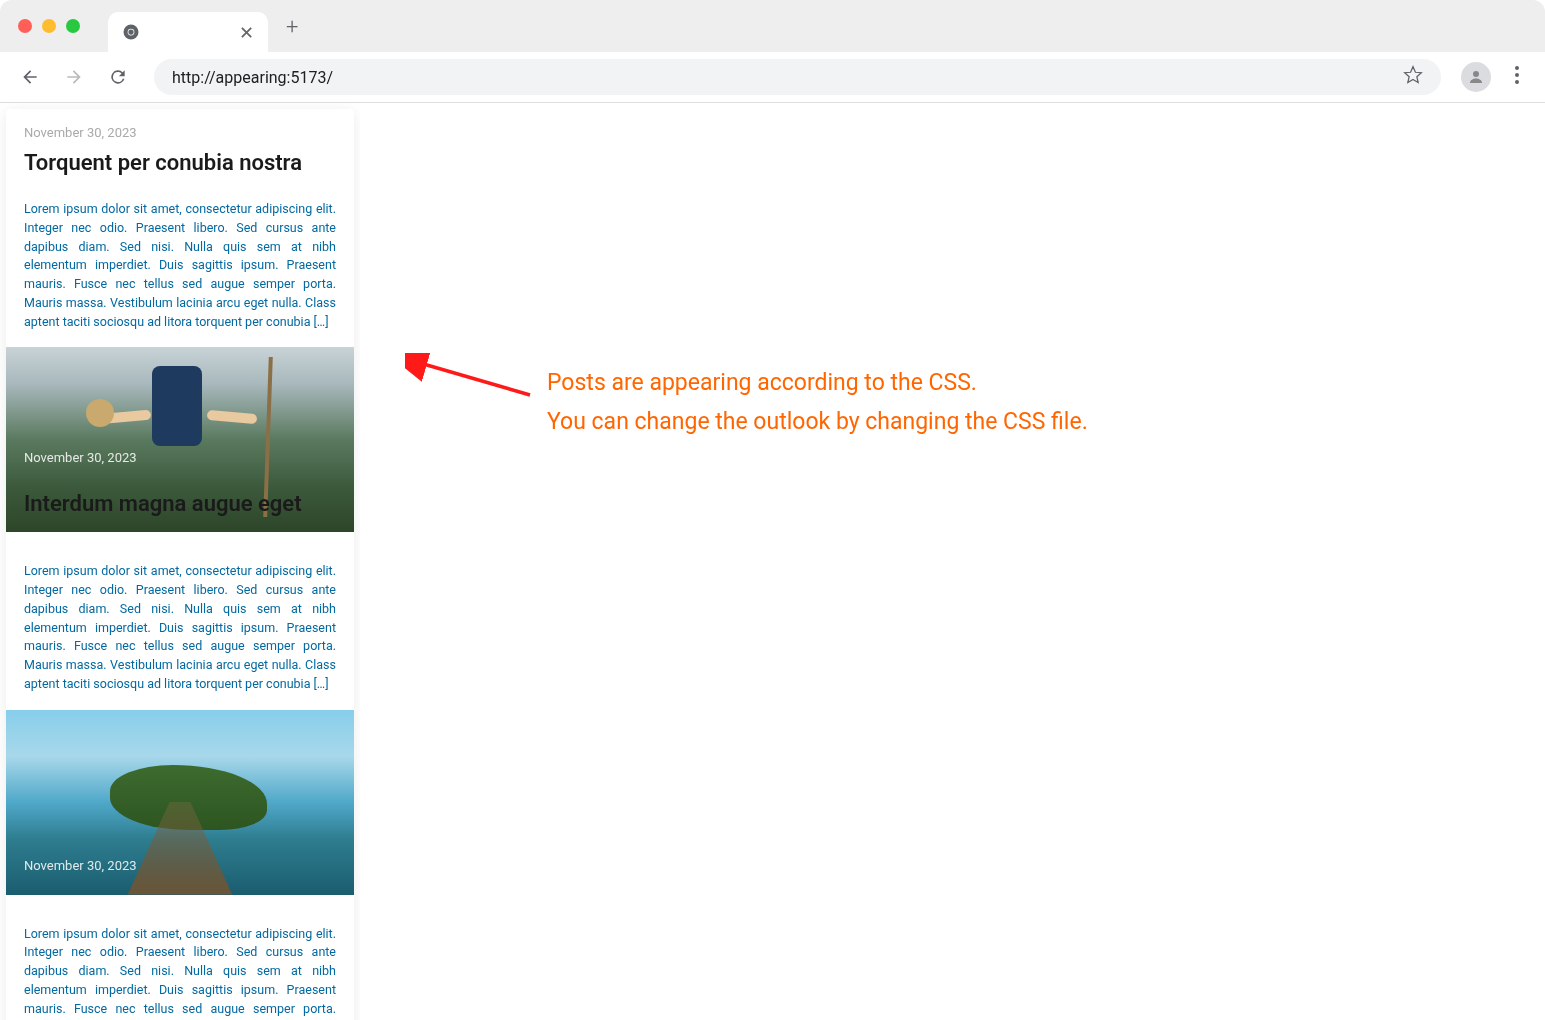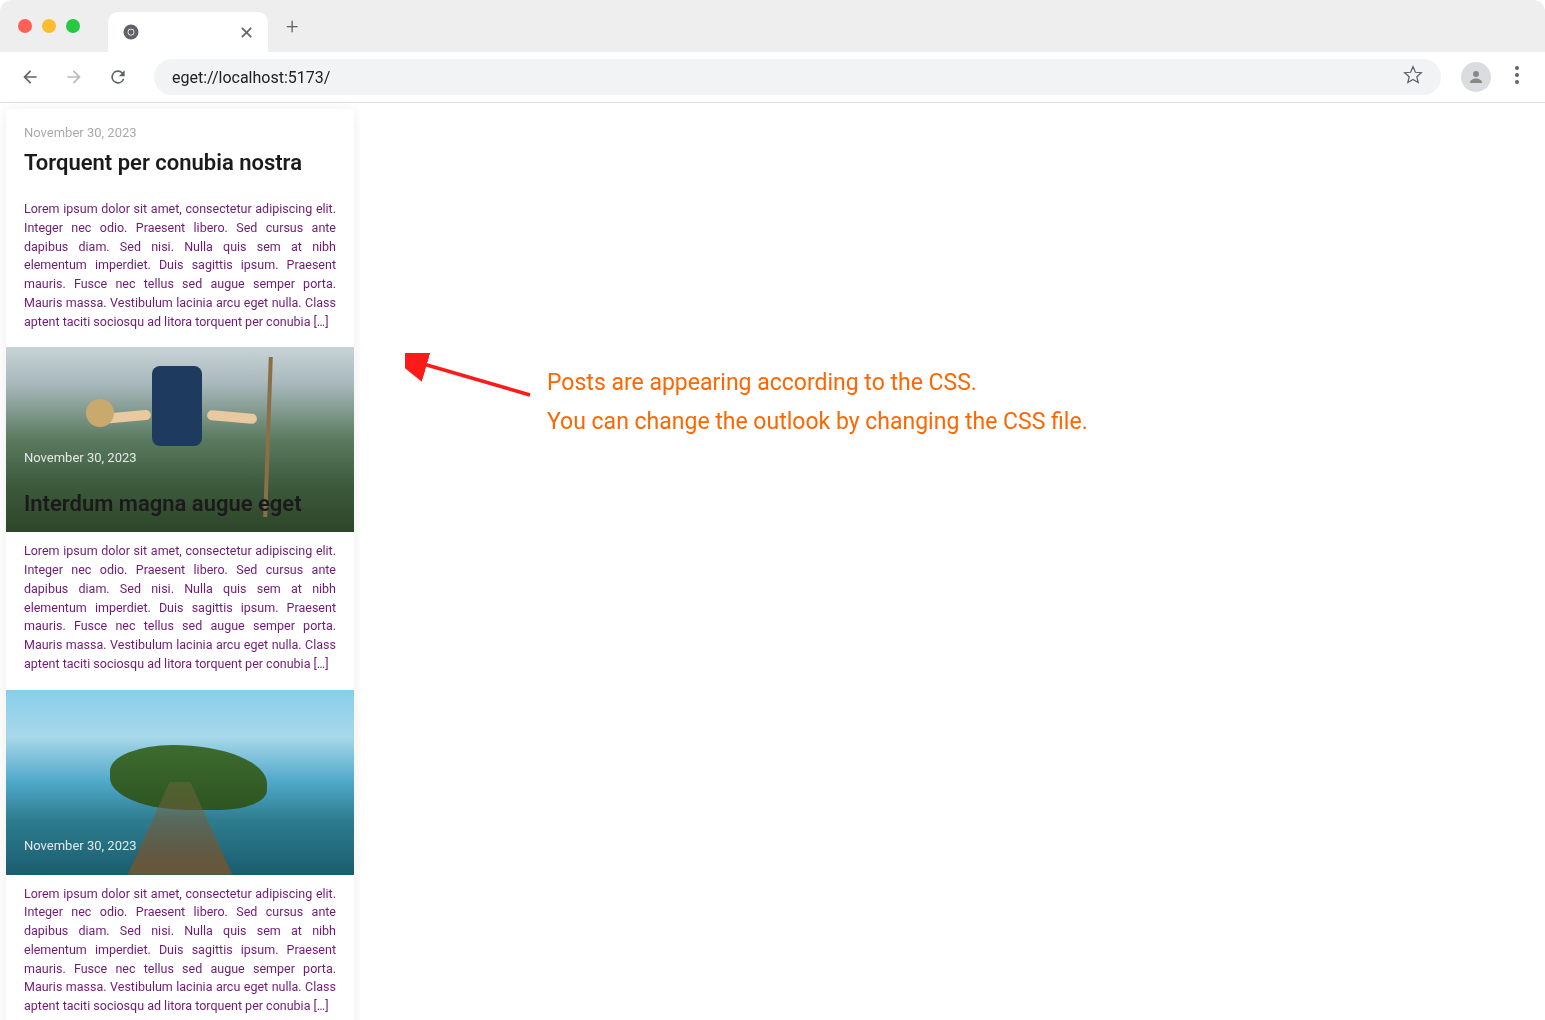--- a/index.html
+++ b/index.html
@@ -138,24 +138,25 @@
       font-size: 13px;
       margin-bottom: 10px;
     }
     .post-title {
       font-size: 22px;
       font-weight: 600;
       color: #1a1a1a;
       margin-bottom: 25px;
     }
     .post-excerpt {
-      color: #701a75;
+      color: #0369a1;
       font-size: 12.5px;
       line-height: 1.5;
       text-align: justify;
+      margin-top: 20px;
     }
     .post-image {
       width: 100%;
       height: 185px;
       position: relative;
       overflow: hidden;
     }
     .img-hiker {
       background: linear-gradient(180deg, #c8d3d6 0%, #a8b8bc 20%, #5a7a5f 50%, #3d5a3d 75%, #2d4528 100%);
       position: relative;
@@ -300,21 +301,21 @@
       <svg width="20" height="20" viewBox="0 0 24 24">
           <path d="M4 11h12.2l-5.6-5.6L12 4l8 8-8 8-1.4-1.4L16.2 13H4z" fill="#bbb"></path>
         </svg>
     </div>
     <div class="nav-btn">
       <svg width="20" height="20" viewBox="0 0 24 24">
           <path d="M17.65 6.35A8 8 0 1 0 19.73 14h-2.08A6 6 0 1 1 12 6c1.66 0 3.14.69 4.22 1.78L13 11h7V4z" fill="#5f6368"></path>
         </svg>
     </div>
     <div class="url-bar">
-      <span class="url-text">eget://localhost:5173/</span>
+      <span class="url-text">http://appearing:5173/</span>
       <span class="star-btn">
         <svg width="20" height="20" viewBox="0 0 24 24">
             <path d="M12 17.3l6.2 3.7-1.6-7 5.4-4.7-7.1-.6L12 2 9.1 8.7 2 9.3l5.4 4.7-1.6 7z" fill="none" stroke="#5f6368" stroke-width="1.5"></path>
           </svg>
       </span>
     </div>
     <div class="avatar">
       <svg width="18" height="18" viewBox="0 0 24 24">
           <circle cx="12" cy="8" r="4" fill="#888"></circle>
           <path d="M4 20c0-4 4-6 8-6s8 2 8 6z" fill="#888"></path>

